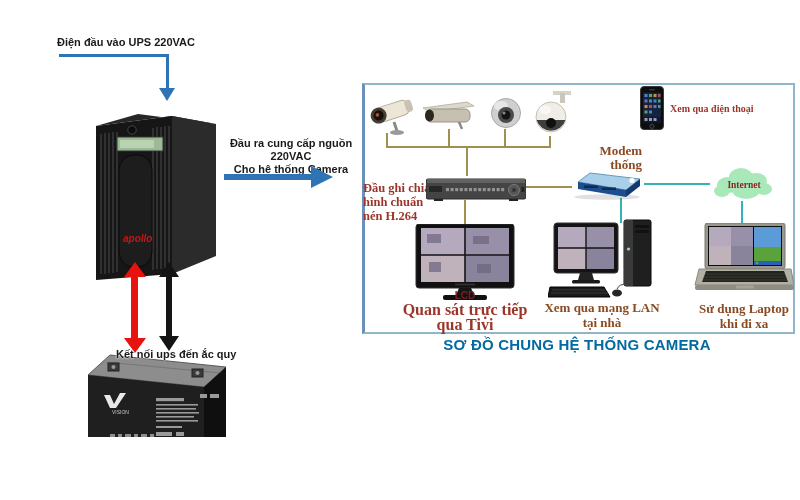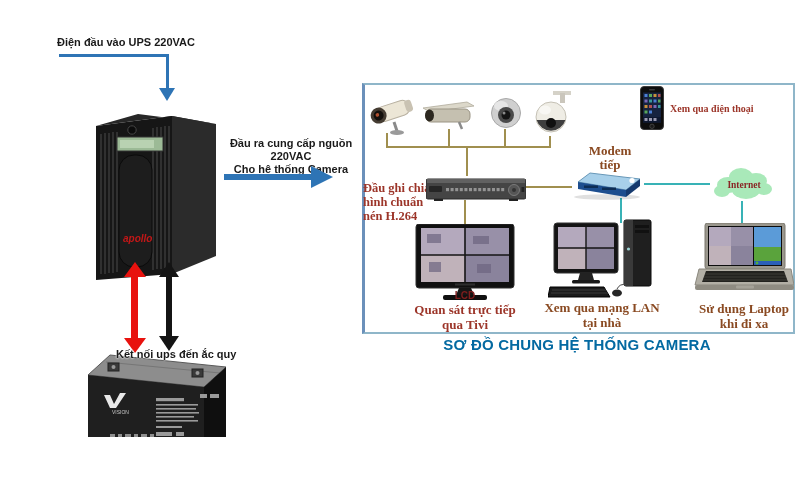--- a/index.html
+++ b/index.html
@@ -213,23 +213,23 @@
       <rect x="3" y="31" width="18" height="5.5" fill="#0e1830"></rect>
       <rect x="4.5" y="32" width="3" height="3" fill="#9a9ab0"></rect>
         <rect x="9" y="32" width="3" height="3" fill="#9a9ab0"></rect>
       <rect x="13.5" y="32" width="3" height="3" fill="#9a9ab0"></rect>
     </g>
     <circle cx="12" cy="40.3" r="2.2" fill="#1a1a1a" stroke="#4a4a4a" stroke-width="0.8"></circle>
     <rect x="9" y="3" width="6" height="1.6" rx="0.8" fill="#3a3a3a"></rect>
   </svg>
   <div class="abs serif-b maroon nowrap" style="left:670px;top:103px;font-size:10px;">Xem qua điện thoại</div>
 
-  <div class="abs serif-b brown center" style="left:578px;top:144px;width:64px;font-size:13px;line-height:14px;">
+  <div class="abs serif-b brown center" style="left:578px;top:144px;width:64px;font-size:13px;line-height:14px;text-align:right;">
     <div>Modem</div>
-    <div>tiếp</div>
+    <div>thống</div>
   </div>
   <svg class="abs" style="left:570px;top:170px;" width="74" height="30" viewBox="0 0 74 30">
     <ellipse cx="37" cy="27" rx="33" ry="2.8" fill="#000" opacity="0.12"></ellipse>
     <polygon points="8,12 20,3 70,9 56,20" fill="#a8d0ea" stroke="#6898b8" stroke-width="1"></polygon>
     <polygon points="8,12 56,20 56,27 8,19" fill="#1d4e8f"></polygon>
     <polygon points="56,20 70,9 70,16 56,27" fill="#153a6e"></polygon>
     <rect x="14" y="15.5" width="14" height="2.5" fill="#0d2d55"></rect>
     <rect x="32" y="17.5" width="14" height="2.5" fill="#0d2d55"></rect>
     <circle cx="62" cy="10.5" r="2.6" fill="#ffffff"></circle>
   </svg>
@@ -257,21 +257,21 @@
         <rect x="58" y="12" width="16" height="8"></rect>
       <rect x="14" y="38" width="12" height="10"></rect>
         <rect x="62" y="40" width="14" height="9"></rect>
     </g>
     <path d="M 50,4 V 58 M 6,31 H 94" stroke="#151515" stroke-width="1.6" fill="none"></path>
     <rect x="40" y="59.5" width="20" height="2" fill="#2e2e2e"></rect>
     <polygon points="44,64 56,64 59,71 41,71" fill="#161616"></polygon>
     <rect x="28" y="71" width="44" height="5" rx="2" fill="#101010"></rect>
   </svg>
   <div class="abs sans-b center" style="left:430px;top:290px;width:70px;font-size:10px;color:#7f1d1d;text-align:center;">LCD</div>
-  <div class="abs serif-b maroon center" style="left:395px;top:303px;width:140px;font-size:13px;line-height:14.5px;">
+  <div class="abs serif-b maroon center" style="left:395px;top:303px;width:140px;font-size:16px;line-height:14.5px;">
     <div>Quan sát trực tiếp</div>
     <div>qua Tivi</div>
   </div>
 
   <svg class="abs" style="left:548px;top:219px;" width="108" height="80" viewBox="0 0 108 80">
     <rect x="6" y="4" width="64" height="50" rx="3" fill="#141414" stroke="#333"></rect>
     <rect x="10" y="8" width="28" height="21" fill="#b4a9bd"></rect>
     <rect x="38" y="8" width="28" height="21" fill="#9890a8"></rect>
     <rect x="10" y="29" width="28" height="21" fill="#c0b2ba"></rect>
     <rect x="38" y="29" width="28" height="21" fill="#8a839c"></rect>

